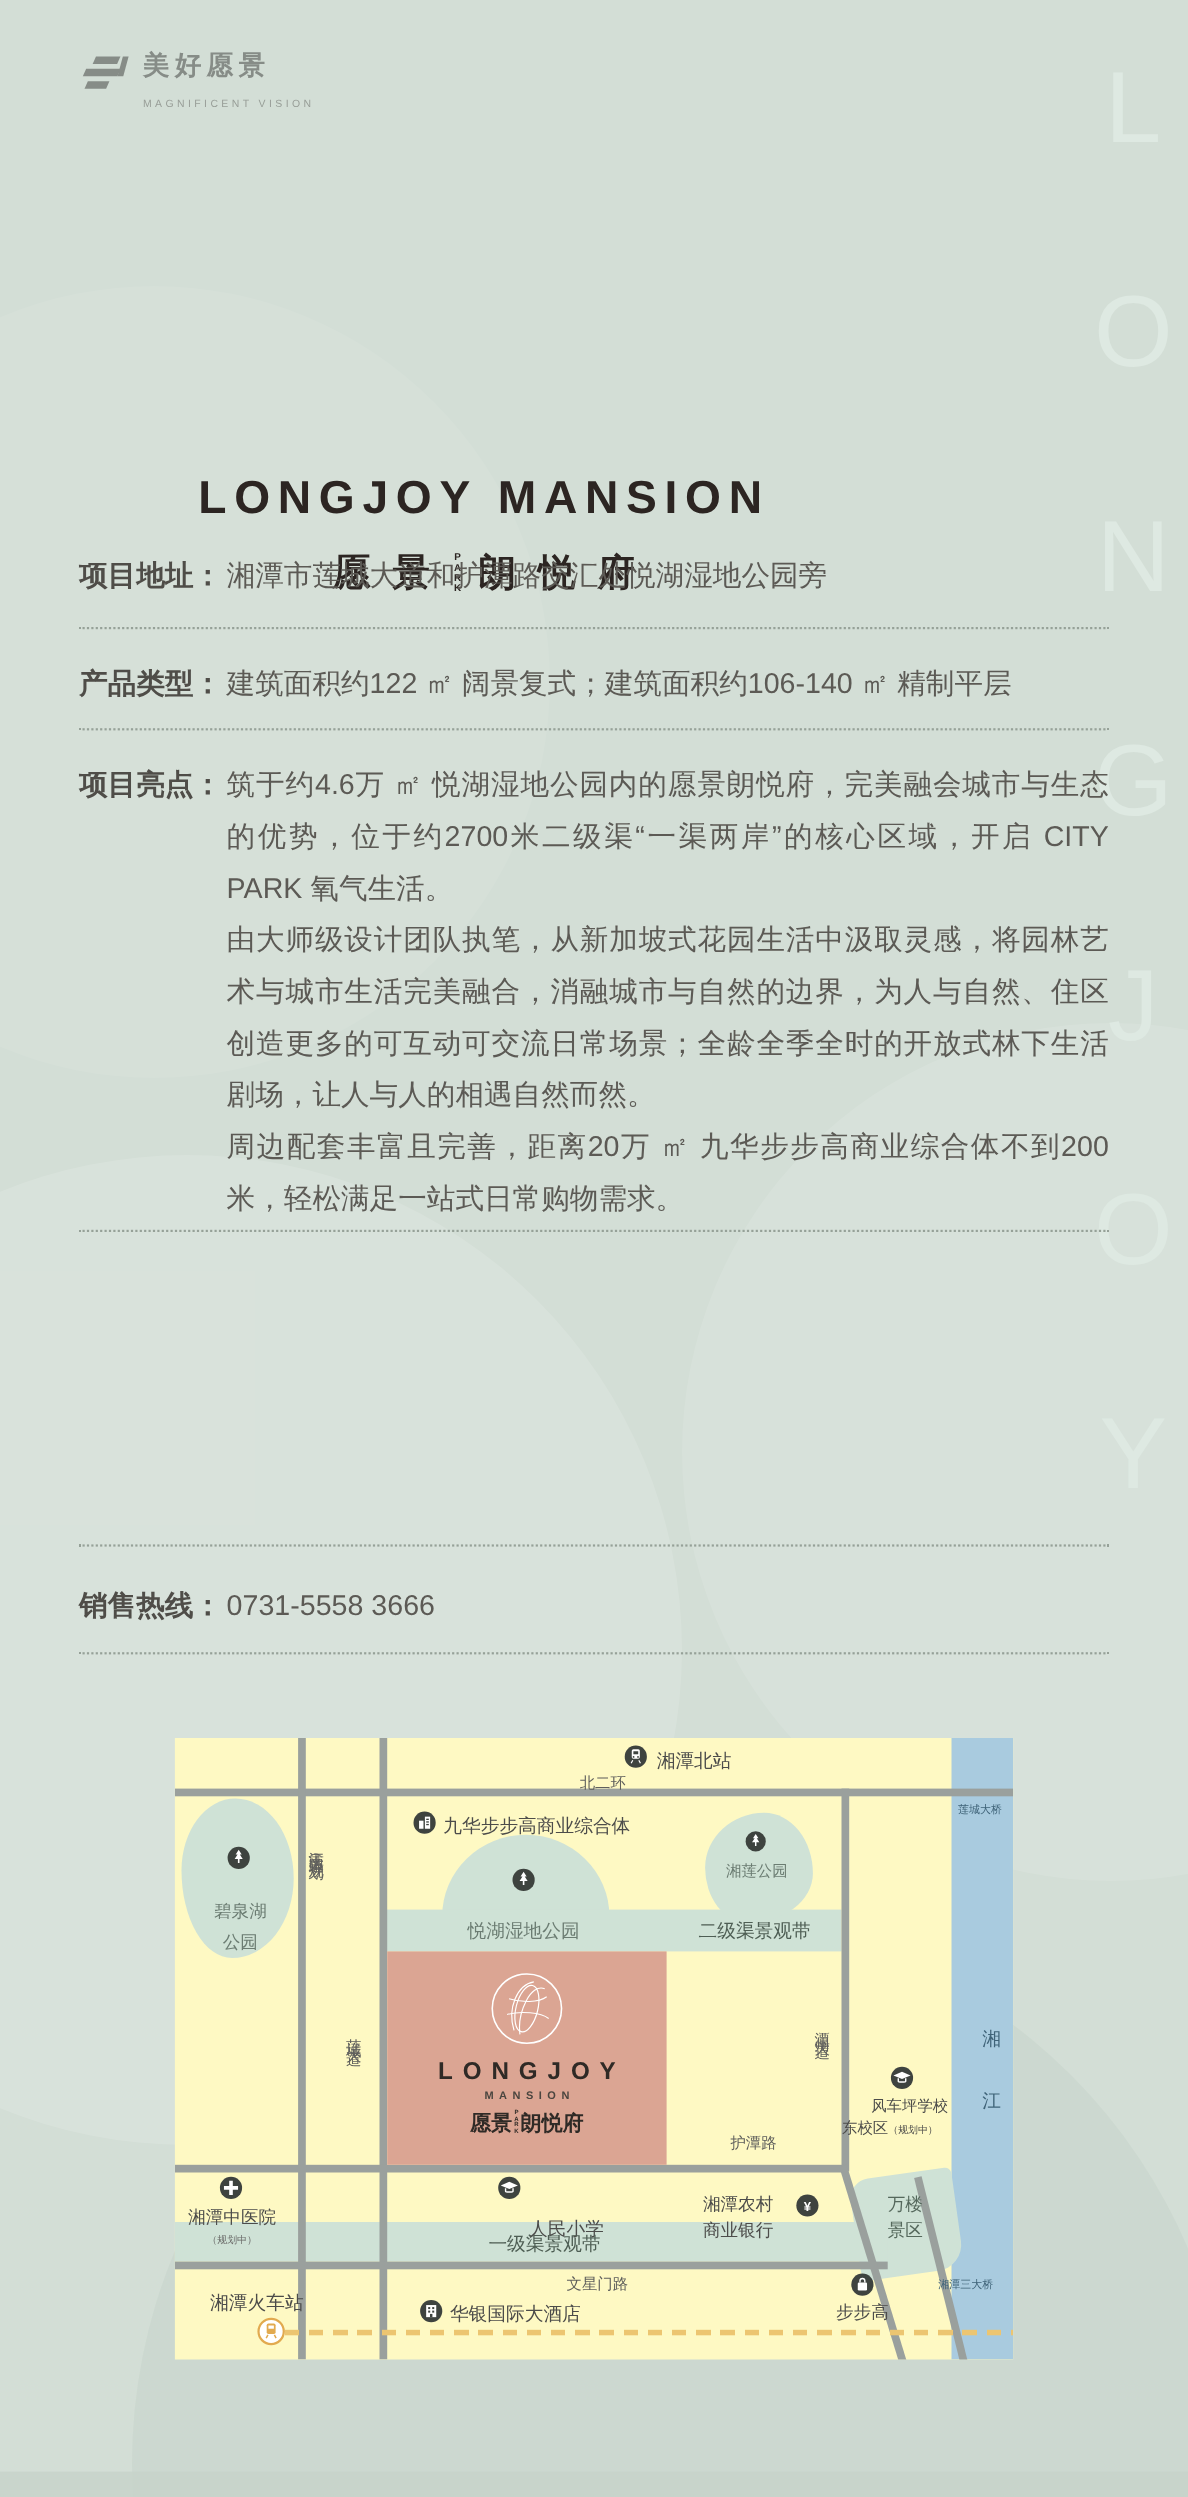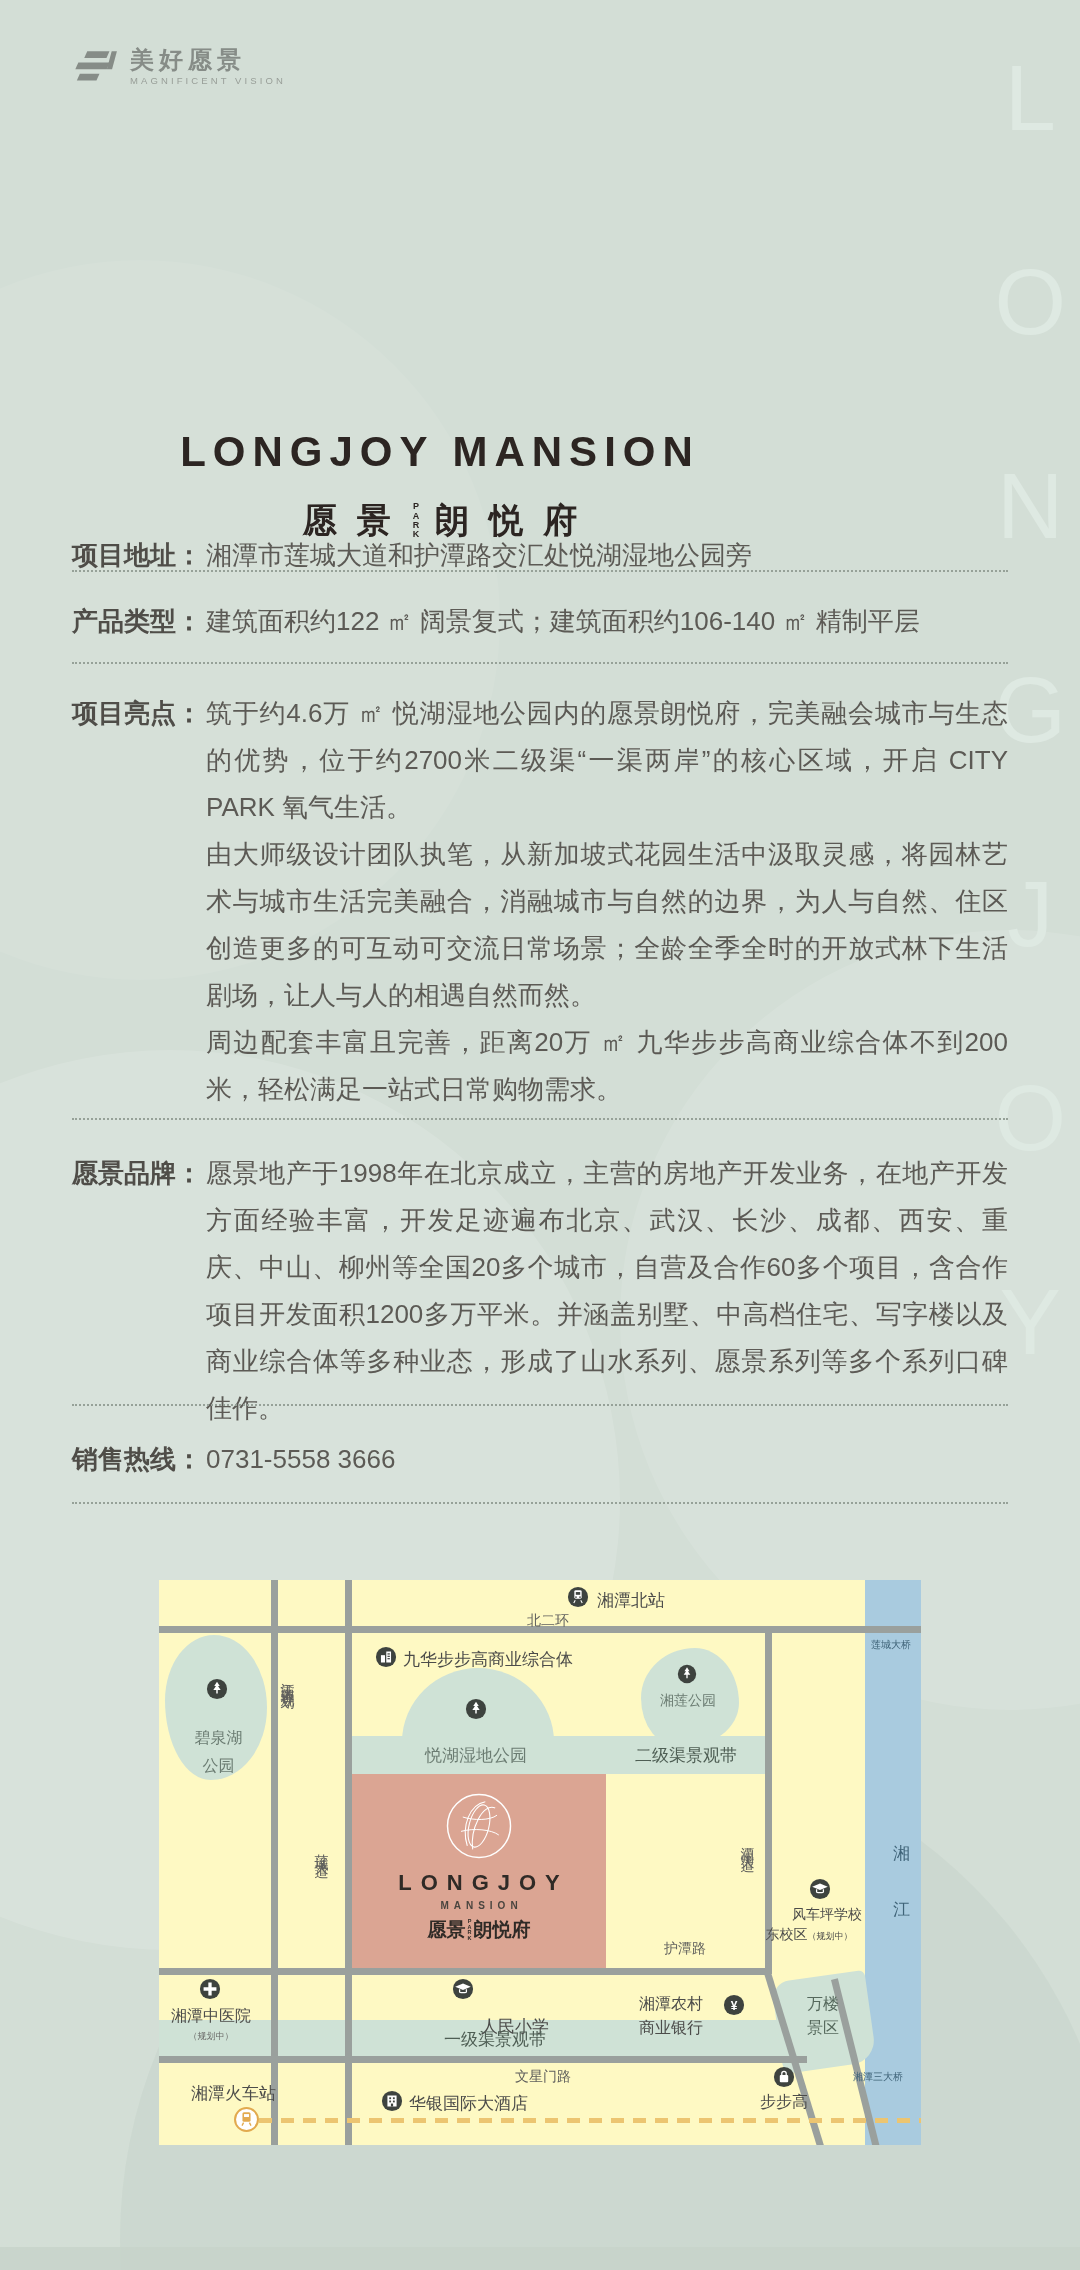--- a/index.html
+++ b/index.html
@@ -10,21 +10,21 @@
   .d1{left:-280px;top:1050px;width:900px;height:900px;background:rgba(255,255,255,.13);}
   .d2{left:620px;top:930px;width:780px;height:780px;background:rgba(255,255,255,.10);}
   .d3{left:120px;top:1740px;width:1000px;height:1000px;background:rgba(122,150,134,.08);}
   .d4{left:-220px;top:260px;width:720px;height:720px;background:rgba(255,255,255,.07);}
   .bottom-strip{position:absolute;left:0;top:2247px;width:1080px;height:23px;background:#c7d4ca;opacity:.85;}
 
   
   .brand{position:absolute;left:74px;top:48px;display:flex;align-items:flex-start;}
   .brand-mark{width:46px;height:34px;margin-right:10px;margin-top:2px;}
   .brand-cn{font-size:24px;letter-spacing:5px;color:#84898433;color:#868c87;font-weight:600;line-height:1;}
-  .brand-en{font-size:9.5px;letter-spacing:3.1px;color:#989e98;margin-top:4px;line-height:1;}
+  .brand-en{font-size:9.5px;letter-spacing:3.1px;color:#989e98;margin-top:18px;line-height:1;}
 
   
   .watermark{position:absolute;right:14px;top:52px;display:flex;flex-direction:column;align-items:center;
              gap:112px;font-size:92px;font-weight:400;color:#dee9e2;line-height:1;user-select:none;}
 
   
   .hero{position:absolute;left:0;top:428px;width:880px;text-align:center;color:#2c2522;}
   .hero-en{font-size:42px;letter-spacing:7px;font-weight:600;}
   .hero-cn{margin-top:22px;display:flex;justify-content:center;align-items:center;font-size:34px;
            font-weight:600;letter-spacing:0;}
@@ -109,21 +109,21 @@
       <span class="vmini vsplit">
           <span>P</span>
           <span>A</span>
           <span>R</span>
           <span>K</span>
         </span>
       <span class="cn right">朗悦府</span>
     </div>
   </div>
 
-  <section class="info" style="top:532px">
+  <section class="info" style="top:500px">
     <div class="ilabel">项目地址：</div>
     <div class="ibody">湘潭市莲城大道和护潭路交汇处悦湖湿地公园旁</div>
   </section>
   <div class="divider" style="top:570px"></div>
 
   <section class="info" style="top:598px">
     <div class="ilabel">产品类型：</div>
     <div class="ibody">建筑面积约122 ㎡ 阔景复式；建筑面积约106-140 ㎡ 精制平层</div>
   </section>
   <div class="divider" style="top:662px"></div>
@@ -131,26 +131,20 @@
   <section class="info" style="top:690px">
     <div class="ilabel">项目亮点：</div>
     <div class="ibody">
       <p>筑于约4.6万 ㎡ 悦湖湿地公园内的愿景朗悦府，完美融会城市与生态的优势，位于约2700米二级渠“一渠两岸”的核心区域，开启 CITY PARK 氧气生活。</p>
       <p>由大师级设计团队执笔，从新加坡式花园生活中汲取灵感，将园林艺术与城市生活完美融合，消融城市与自然的边界，为人与自然、住区创造更多的可互动可交流日常场景；全龄全季全时的开放式林下生活剧场，让人与人的相遇自然而然。</p>
       <p>周边配套丰富且完善，距离20万 ㎡ 九华步步高商业综合体不到200米，轻松满足一站式日常购物需求。</p>
     </div>
   </section>
   <div class="divider" style="top:1118px"></div>
 
-  <section class="info" style="top:1150px">
-    <div class="ilabel">愿景品牌：</div>
-    <div class="ibody">
-      <p>愿景地产于1998年在北京成立，主营的房地产开发业务，在地产开发方面经验丰富，开发足迹遍布北京、武汉、长沙、成都、西安、重庆、中山、柳州等全国20多个城市，自营及合作60多个项目，含合作项目开发面积1200多万平米。并涵盖别墅、中高档住宅、写字楼以及商业综合体等多种业态，形成了山水系列、愿景系列等多个系列口碑佳作。</p>
-    </div>
-  </section>
   <div class="divider" style="top:1404px"></div>
 
   <section class="info" style="top:1436px">
     <div class="ilabel">销售热线：</div>
     <div class="ibody">0731-5558 3666</div>
   </section>
   <div class="divider" style="top:1502px"></div>
 
   <div class="map">
 

